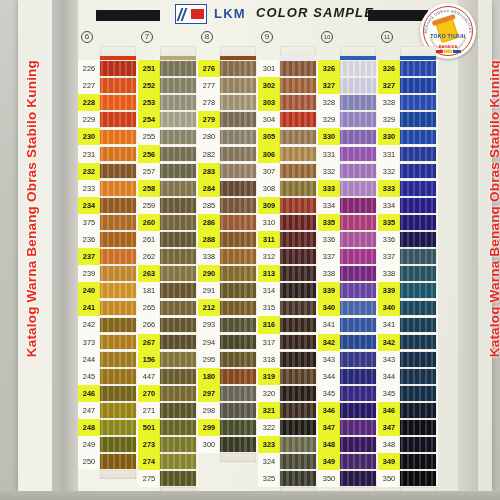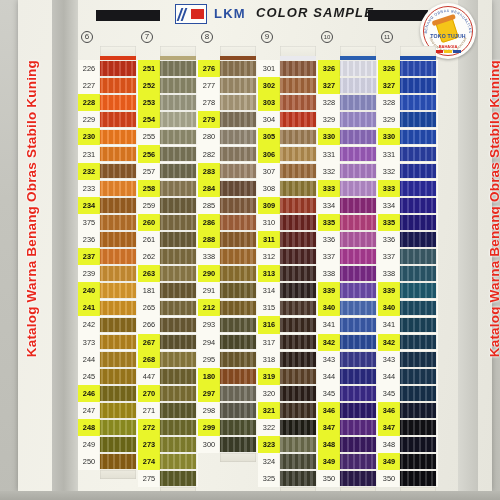--- a/index.html
+++ b/index.html
@@ -408,37 +408,37 @@
           </div>
           <div class="row">
             <div class="num">266</div>
             <div class="sw" style="background: rgb(106, 90, 52);"></div>
           </div>
           <div class="row">
             <div class="num hl">267</div>
             <div class="sw" style="background: rgb(95, 84, 48);"></div>
           </div>
           <div class="row">
-            <div class="num hl">268</div>
+            <div class="num hl">156</div>
             <div class="sw" style="background: rgb(138, 122, 62);"></div>
           </div>
           <div class="row">
             <div class="num">447</div>
             <div class="sw" style="background: rgb(110, 98, 48);"></div>
           </div>
           <div class="row">
             <div class="num hl">270</div>
             <div class="sw" style="background: rgb(124, 111, 52);"></div>
           </div>
           <div class="row">
             <div class="num">271</div>
             <div class="sw" style="background: rgb(94, 90, 46);"></div>
           </div>
           <div class="row">
-            <div class="num hl">272</div>
+            <div class="num hl">501</div>
             <div class="sw" style="background: rgb(109, 106, 44);"></div>
           </div>
           <div class="row">
             <div class="num hl">273</div>
             <div class="sw" style="background: rgb(130, 128, 46);"></div>
           </div>
           <div class="row">
             <div class="num hl">274</div>
             <div class="sw" style="background: rgb(143, 140, 50);"></div>
           </div>

